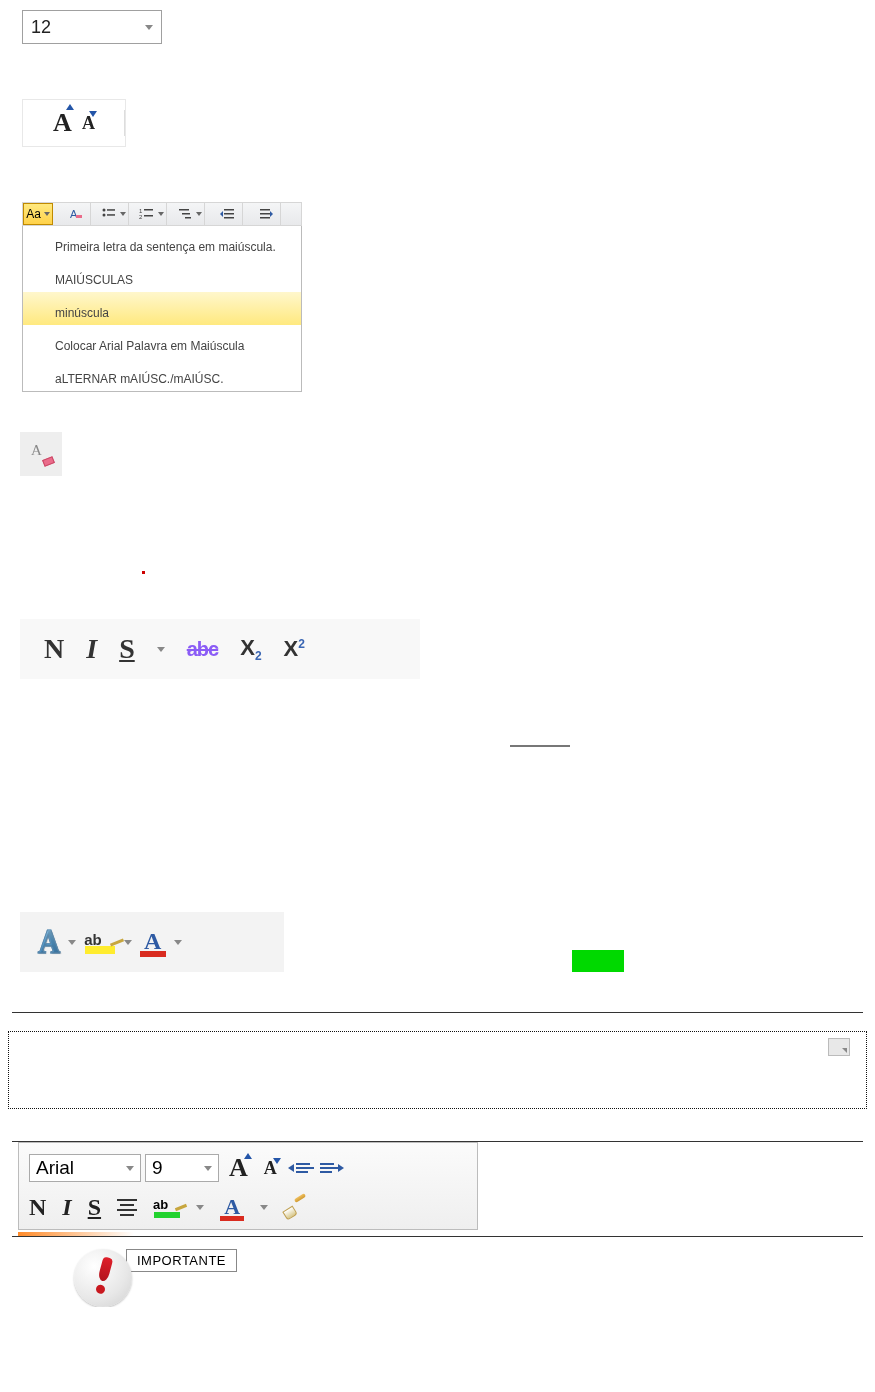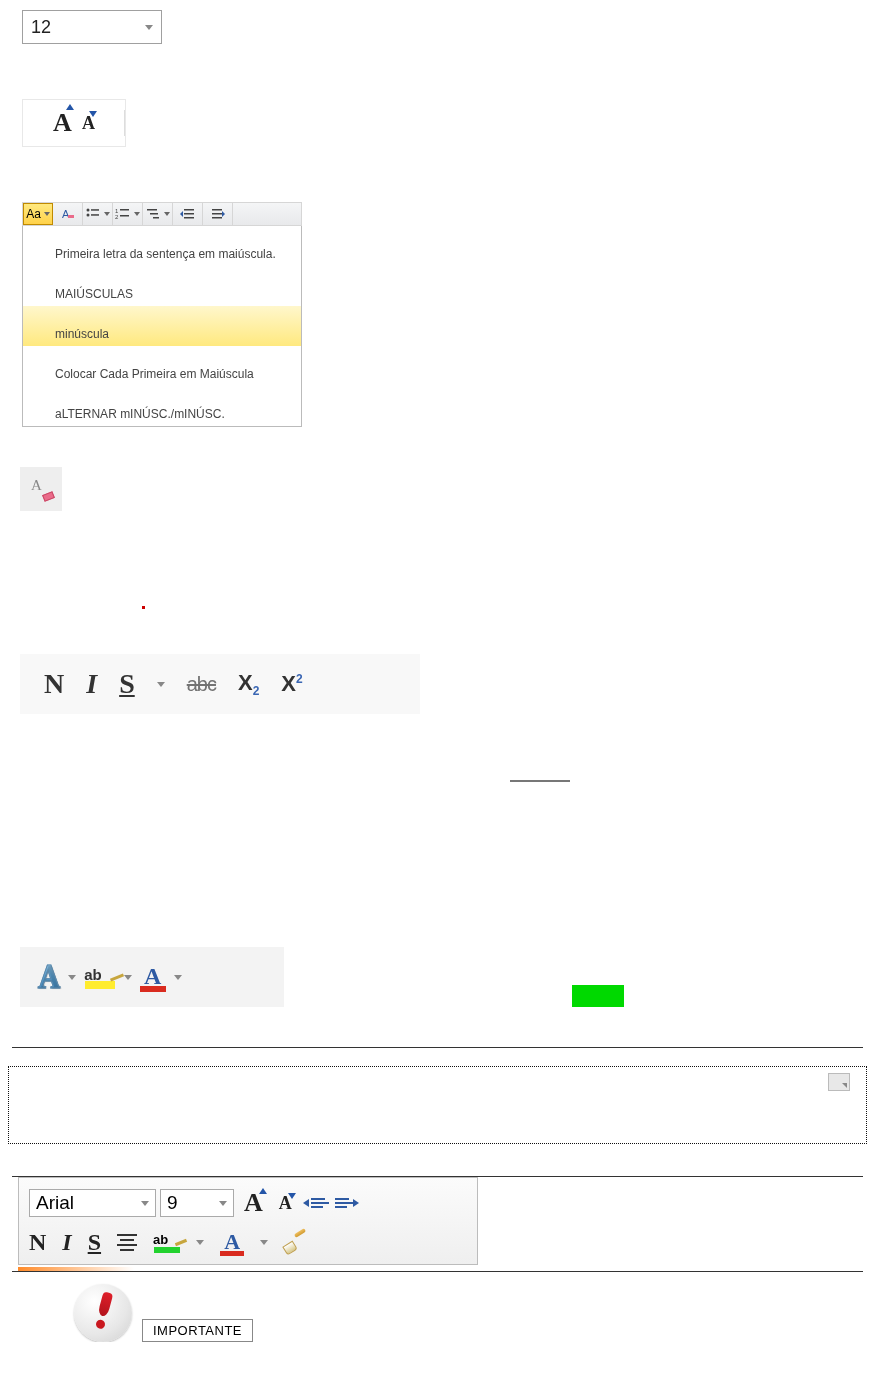--- a/index.html
+++ b/index.html
@@ -73,21 +73,21 @@
     .case-section {
       margin: 55px 0 0 22px;
       width: 280px;
     }
     .case-toolbar {
       display: flex;
       align-items: center;
       height: 24px;
       background: linear-gradient(#f4f5f6, #e8e9eb);
       border: 1px solid #d6d6d6;
-      gap: 0;
+      gap: 8px;
     }
     .case-button {
       display: flex;
       align-items: center;
       justify-content: center;
       height: 22px;
       width: 30px;
       font-size: 12px;
       border-right: 1px solid #d6d6d6;
       position: relative;
@@ -105,21 +105,21 @@
     }
     .case-menu {
       background: #ffffff;
       border: 1px solid #bbb;
       border-top: none;
       width: 280px;
       font-size: 12px;
       color: #444;
     }
     .case-menu-item {
-      padding: 21px 14px 5px 32px;
+      padding: 14px 14px 5px 32px;
     }
     .case-menu-item.hl {
       background: linear-gradient(#fff7cc,#ffe97f);
     }
 
     
     .clear-format {
       margin: 40px 0 0 20px;
       width: 42px; height: 44px;
       background: #eeeeee;
@@ -167,21 +167,21 @@
     }
     .fmt-btn.bold { font-weight: bold; }
     .fmt-btn.italic { font-style: italic; font-weight: bold; }
     .fmt-btn.underline { font-weight: bold; text-decoration: underline; position: relative; }
     .fmt-arrow {
       width: 0; height: 0;
       border-left: 4px solid transparent;
       border-right: 4px solid transparent;
       border-top: 5px solid #888;
     }
-    .strike { text-decoration: line-through; font-family: sans-serif; font-size: 20px; color: #737373; letter-spacing: -1px; font-weight: normal; }
+    .strike { text-decoration: line-through; font-family: sans-serif; font-size: 20px; color: #8b5cf6; letter-spacing: -1px; font-weight: bold; }
     .sub-x, .sup-x { font-family: sans-serif; font-weight: bold; font-size: 22px; color: #333; }
     .sub-x sub { font-size: 12px; color: #3a66b3; }
     .sup-x sup { font-size: 12px; color: #3a66b3; }
 
     .thin-line { margin: 66px 0 0 510px; height: 2px; width: 60px; background: #777; }
 
     
     .effects-row {
       margin: 165px 0 0 20px;
       width: 264px;
@@ -266,21 +266,21 @@
     }
     .mini-dropdown {
       border: 1px solid #aaa;
       background: #fff;
       height: 28px;
       display: flex;
       align-items: center;
       padding: 0 6px;
       font-size: 19px;
     }
-    .mini-font { width: 127px; }
+    .mini-font { width: 112px; }
     .mini-size { width: 74px; }
     .mini-dropdown .arrow {
       margin-left: auto;
       width: 0; height: 0;
       border-left: 4px solid transparent;
       border-right: 4px solid transparent;
       border-top: 5px solid #888;
     }
     .mini-grow, .mini-shrink {
       font-family: "Times New Roman", serif;
@@ -353,22 +353,22 @@
       transform: rotate(-32deg);
     }
 
     .orange-bar { height: 4px; width: 116px; background: linear-gradient(to right, #ff8b2a, #fff0); margin: 2px 0 0 18px; }
     .hr-solid3 { margin: 0 12px 0 12px; height: 1px; background: #333; }
 
     
     .importante-wrap {
       margin: 12px 0 0 74px;
       display: flex;
-      align-items: flex-end;
-      gap: 22px;
+      align-items: flex-start;
+      gap: 6px;
     }
     .circle-icon {
       width: 58px; height: 58px;
       border-radius: 50%;
       background: radial-gradient(circle at 35% 30%, #fff, #e7e7e7 60%, #cfcfcf);
       display: flex;
       align-items: center;
       justify-content: center;
       box-shadow: 0 1px 2px rgba(0,0,0,0.25);
     }
@@ -471,22 +471,22 @@
           <rect x="2" y="6" width="10" height="1.5" fill="#444"></rect>
           <rect x="2" y="10" width="10" height="1.5" fill="#444"></rect>
           <polygon points="12,4 12,10 15,7" fill="#2e5aa3"></polygon>
         </svg>
     </div>
   </div>
   <div class="case-menu">
     <div class="case-menu-item">Primeira letra da sentença em maiúscula.</div>
     <div class="case-menu-item">MAIÚSCULAS</div>
     <div class="case-menu-item hl">minúscula</div>
-    <div class="case-menu-item">Colocar Cada Primeira em Maiúscula</div>
-    <div class="case-menu-item">aLTERNAR mINÚSC./mINÚSC.</div>
+    <div class="case-menu-item">Colocar Arial Palavra em Maiúscula</div>
+    <div class="case-menu-item">aLTERNAR mAIÚSC./mAIÚSC.</div>
   </div>
 </div>
 
 <div class="clear-format">
   <div class="clear-format-icon">
     <span class="a-letter">A</span>
     <span class="eraser"></span>
   </div>
 </div>
 

